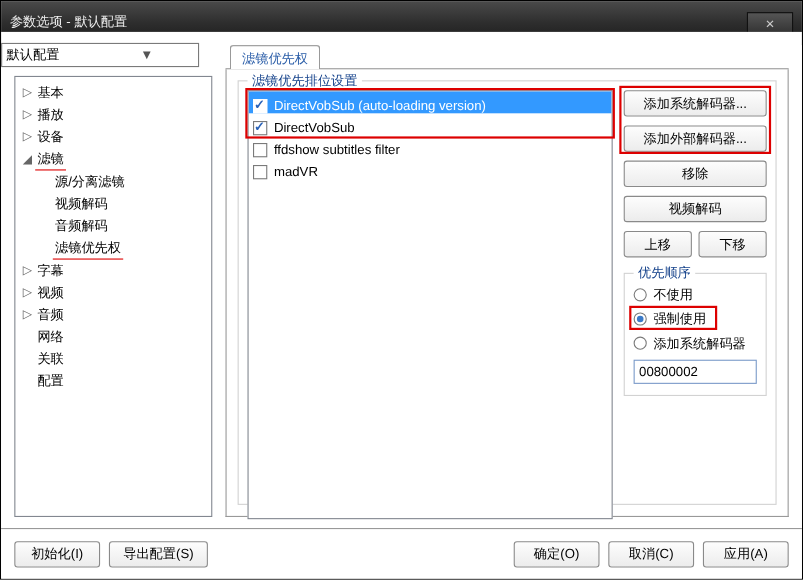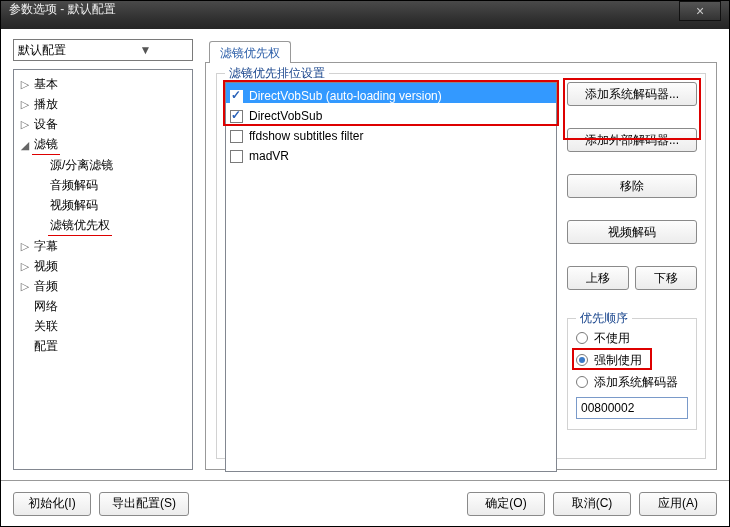--- a/index.html
+++ b/index.html
@@ -1,26 +1,26 @@
 <!DOCTYPE html>
 <html><head>
 <meta charset="utf-8">
 <style>
 *{box-sizing:border-box;margin:0;padding:0;font-family:"Microsoft YaHei","SimSun",Tahoma,sans-serif;font-size:12px}
 body{background:#3a3a3a}
 .window{width:730px;height:527px;background:#fff;border:1px solid #000;position:relative}
-.titlebar{height:40px;background:linear-gradient(180deg,#4a4a4a 0%,#2e2e2e 50%,#1a1a1a 100%);color:#eee;display:flex;align-items:flex-start;padding:0 8px;border-bottom:1px solid #000}
+.titlebar{height:40px;background:linear-gradient(180deg,#4a4a4a 0%,#2e2e2e 50%,#1a1a1a 100%);color:#eee;display:flex;align-items:center;padding:0 8px;border-bottom:1px solid #000}
 .titlebar span{flex:1}
 .close-btn{width:42px;height:20px;background:linear-gradient(#555,#333);color:#ccc;text-align:center;line-height:18px;border:1px solid #111;cursor:pointer;font-size:14px}
 .body{position:absolute;top:28px;left:0;right:0;bottom:46px;background:#fff}
 .footer{position:absolute;left:0;right:0;bottom:0;height:46px;background:#fff;border-top:1px solid #999;display:flex;align-items:center;padding:0 12px}
 .footer .spacer{flex:1}
 button.btn{height:24px;padding:0 12px;background:linear-gradient(#fdfdfd,#ececec);border:1px solid #8a8a8a;border-radius:3px;cursor:pointer;min-width:78px}
 .footer button.btn{margin-right:8px}
-.cfg-row{position:absolute;left:12px;top:10px}
+.cfg-row{position:absolute;left:0;top:10px}
 .cfg-select{width:180px;height:22px;border:1px solid #7a7a7a;background:#fff;display:flex;align-items:center;padding:0 4px;cursor:pointer}
 .cfg-select span{flex:1}
 .cfg-select .dd{width:16px;text-align:center;color:#555}
 .tree{position:absolute;left:12px;top:40px;width:180px;bottom:10px;border:1px solid #828790;overflow:auto;padding:4px 0;background:#fff}
 .tree ul{list-style:none}
 .tree li{line-height:20px;white-space:nowrap}
 .tree .row{display:flex;align-items:center;padding-left:4px;cursor:pointer}
 .tree .tw{width:14px;display:inline-block;color:#666;text-align:center;font-size:11px}
 .tree .lbl{padding:0 2px}
 .tree ul ul{padding-left:16px}
@@ -34,21 +34,21 @@
 .hl-red{position:absolute;border:2px solid #d00;pointer-events:none}
 .filter-area{display:flex;align-items:flex-start}
 .filter-list{flex:1;position:relative}
 .filter-list .box{border:1px solid #828790;height:390px;overflow:auto;background:#fff}
 .fl-item{display:flex;align-items:flex-end;height:20px;padding:0 4px;cursor:pointer}
 .fl-chk{width:13px;height:13px;border:1px solid #7a7a7a;background:#fff;margin-right:6px;position:relative}
 .fl-chk.checked::after{content:"✓";position:absolute;top:-3px;left:0;color:#2a62b8;font-size:12px;font-weight:bold}
 .fl-item.sel{background:#3399ff;color:#fff}
 .fl-item.sel .fl-chk{border-color:#fff}
 .side-col{width:130px;margin-left:10px;display:flex;flex-direction:column}
-.side-col button.btn{width:100%;margin-bottom:22px;min-width:0;padding:0 4px}
+.side-col button.btn{width:100%;margin-bottom:8px;min-width:0;padding:0 4px}
 .side-col .pair{display:flex}
 .side-col .pair button{flex:1}
 .side-col .pair button:first-child{margin-right:6px}
 .prio-box{border:1px solid #d2d2d2;padding:8px 8px 10px;position:relative;margin-top:6px}
 .prio-box .legend{position:absolute;top:-9px;left:8px;background:#fff;padding:0 4px;color:#15428b}
 .radio-row{display:flex;align-items:center;height:22px;cursor:pointer}
 .radio{width:12px;height:12px;border:1px solid #7a7a7a;border-radius:50%;margin-right:6px;position:relative;background:#fff}
 .radio.on::after{content:"";position:absolute;top:2px;left:2px;width:6px;height:6px;border-radius:50%;background:#3a7ac8}
 .prio-input{width:100%;height:22px;border:1px solid #7a9ac9;padding:0 4px;margin-top:4px}
 </style>
@@ -97,27 +97,27 @@
           <ul>
             <li>
                 <div class="row">
                   <span class="tw"></span>
                   <span class="lbl">源/分离滤镜</span>
                 </div>
               </li>
             <li>
                 <div class="row">
                   <span class="tw"></span>
+                  <span class="lbl">视频解码</span>
+                </div>
+              </li>
+            <li>
+                <div class="row">
+                  <span class="tw"></span>
                   <span class="lbl">音频解码</span>
-                </div>
-              </li>
-            <li>
-                <div class="row">
-                  <span class="tw"></span>
-                  <span class="lbl">视频解码</span>
                 </div>
               </li>
             <li>
                 <div class="row">
                   <span class="tw"></span>
                   <span class="lbl ul-red">滤镜优先权</span>
                 </div>
               </li>
           </ul>
         </li>

